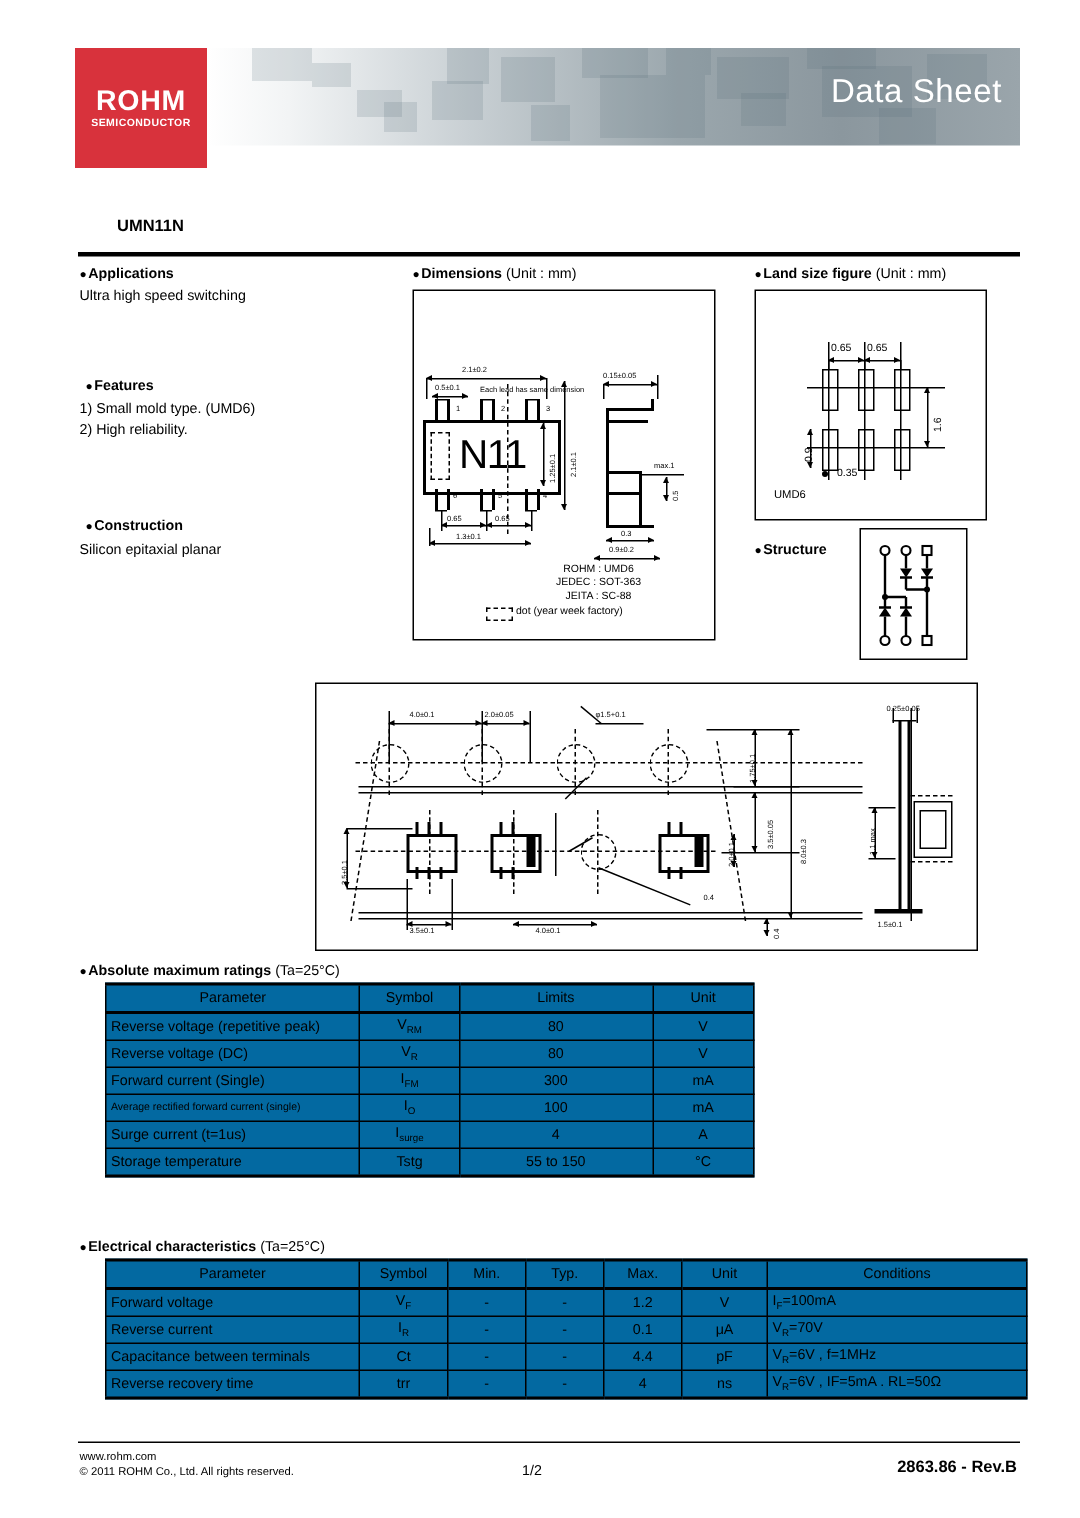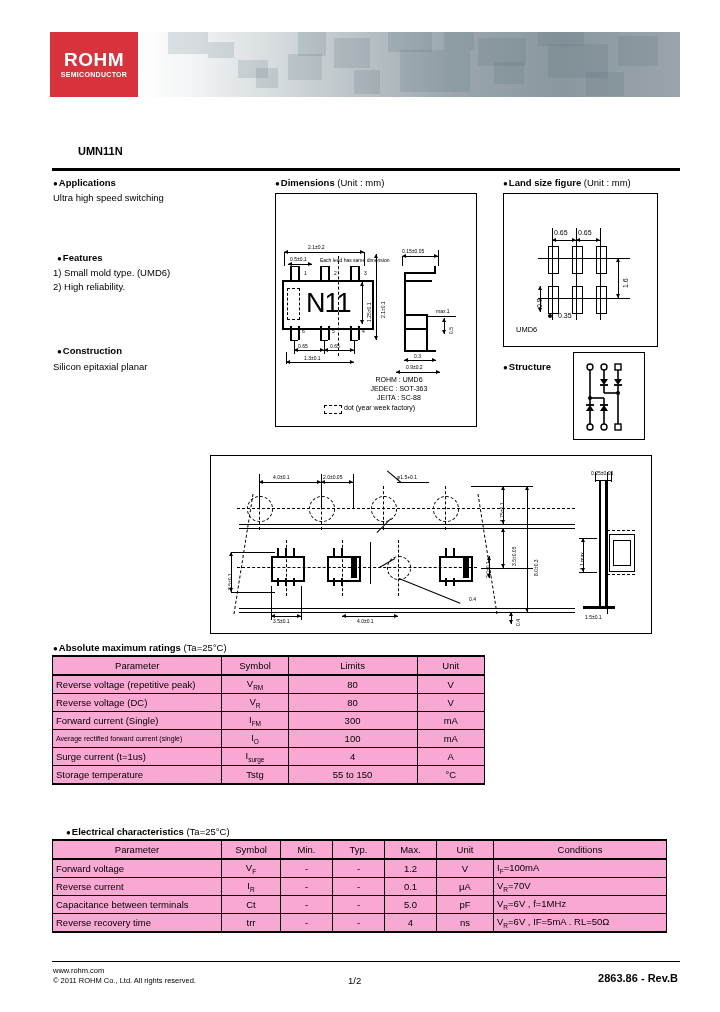--- a/index.html
+++ b/index.html
@@ -9,21 +9,21 @@
     font-family:"Liberation Sans", sans-serif;
     color:#000;
     position:relative;
     overflow:hidden;
   }
   .page { position:absolute; left:0; top:0; width:720px; height:1012px; }
 
   
   .header { position:absolute; left:50px; top:32px; width:630px; height:65px; }
   .logo-box {
-    position:absolute; left:0; top:0; width:88px; height:65px;
+    position:absolute; left:0; top:0; width:88px; height:80px;
     background:#d8323c;
     display:flex; flex-direction:column; align-items:center; justify-content:center;
   }
   .logo-main {
     color:#fff; font-weight:bold; font-size:19px; letter-spacing:0.5px;
     line-height:19px; font-family:"Liberation Sans", sans-serif;
   }
   .logo-sub {
     color:#fff; font-size:7px; letter-spacing:0.3px; line-height:9px;
     font-weight:bold; margin-top:1px;
@@ -73,21 +73,21 @@
   
   .arrowL::before{content:"";position:absolute;left:0;top:-2.5px;border-top:2.5px solid transparent;border-bottom:2.5px solid transparent;border-right:4px solid #000;}
   .arrowR::after{content:"";position:absolute;right:0;top:-2.5px;border-top:2.5px solid transparent;border-bottom:2.5px solid transparent;border-left:4px solid #000;}
   .arrowU::before{content:"";position:absolute;top:0;left:-2.5px;border-left:2.5px solid transparent;border-right:2.5px solid transparent;border-bottom:4px solid #000;}
   .arrowD::after{content:"";position:absolute;bottom:0;left:-2.5px;border-left:2.5px solid transparent;border-right:2.5px solid transparent;border-top:4px solid #000;}
 
   
   .pad { position:absolute; border:1.5px solid #000; background:#fff; }
 
   
-  .tbl { position:absolute; border-collapse:collapse; font-size:9.5px; background:#f9a8d4; }
+  .tbl { position:absolute; border-collapse:collapse; font-size:9.5px; background:#0369a1;margin-left:18px; }
   .tbl td, .tbl th { border:1px solid #000; padding:1px 3px; font-weight:normal; text-align:center; height:15px; }
   .tbl .lft { text-align:left; }
   .tbl thead td { border-bottom:2px solid #000; }
   .tbl thead tr td { border-top:2px solid #000; }
   .tbl tbody tr:last-child td { border-bottom:2px solid #000; }
   .sm { font-size:7px; }
   sub { font-size:6.5px; }
 
   
   .rule-bot { position:absolute; left:52px; top:961px; width:628px; height:1.2px; background:#000; }
@@ -116,20 +116,21 @@
       <div class="mos" style="left:216px;top:38px;width:26px;height:24px;"></div>
       <div class="mos" style="left:250px;top:0;width:44px;height:20px;"></div>
       <div class="mos" style="left:262px;top:18px;width:70px;height:42px;"></div>
       <div class="mos" style="left:306px;top:0;width:30px;height:18px;"></div>
       <div class="mos" style="left:340px;top:6px;width:48px;height:28px;"></div>
       <div class="mos" style="left:356px;top:30px;width:30px;height:22px;"></div>
       <div class="mos" style="left:400px;top:0;width:46px;height:14px;"></div>
       <div class="mos" style="left:410px;top:12px;width:60px;height:34px;"></div>
       <div class="mos" style="left:448px;top:40px;width:38px;height:24px;"></div>
       <div class="mos" style="left:480px;top:4px;width:40px;height:30px;"></div>
+      <div class="banner-title">Data Sheet</div>
     </div>
   </div>
 
   <div class="part-no">UMN11N</div>
   <div class="rule-top"></div>
 
   <div class="sec bullet" style="left:53px;top:177px;"><b>Applications</b></div>
   <div class="body-text" style="left:53px;top:192px;">Ultra high speed switching</div>
 
   <div class="sec bullet" style="left:57px;top:252px;"><b>Features</b></div>
@@ -468,21 +469,21 @@
         </tr>
         <tr>
           <td class="lft">Storage temperature</td>
           <td>Tstg</td>
           <td>55 to  150</td>
           <td>°C</td>
         </tr>
       </tbody>
   </table>
 
-  <div class="sec" style="left:66px;top:826px;">
+  <div class="sec" style="left:53px;top:826px;">
     <span class="bullet"><b>Electrical characteristics</b></span>
     <span>(Ta=25°C)</span>
   </div>
   <table class="tbl" style="left:52px;top:839px;width:615px;">
     <thead>
       <tr>
         <td style="width:162px;">Parameter</td>
         <td style="width:52px;">Symbol</td>
         <td style="width:45px;">Min.</td>
         <td style="width:45px;">Typ.</td>
@@ -508,21 +509,21 @@
           <td>-</td>
           <td>0.1</td>
           <td>μA</td>
           <td class="lft">V<sub>R</sub>=70V</td>
         </tr>
         <tr>
           <td class="lft">Capacitance between terminals</td>
           <td>Ct</td>
           <td>-</td>
           <td>-</td>
-          <td>5.0</td>
+          <td>4.4</td>
           <td>pF</td>
           <td class="lft">V<sub>R</sub>=6V , f=1MHz</td>
         </tr>
         <tr>
           <td class="lft">Reverse recovery time</td>
           <td>trr</td>
           <td>-</td>
           <td>-</td>
           <td>4</td>
           <td>ns</td>

